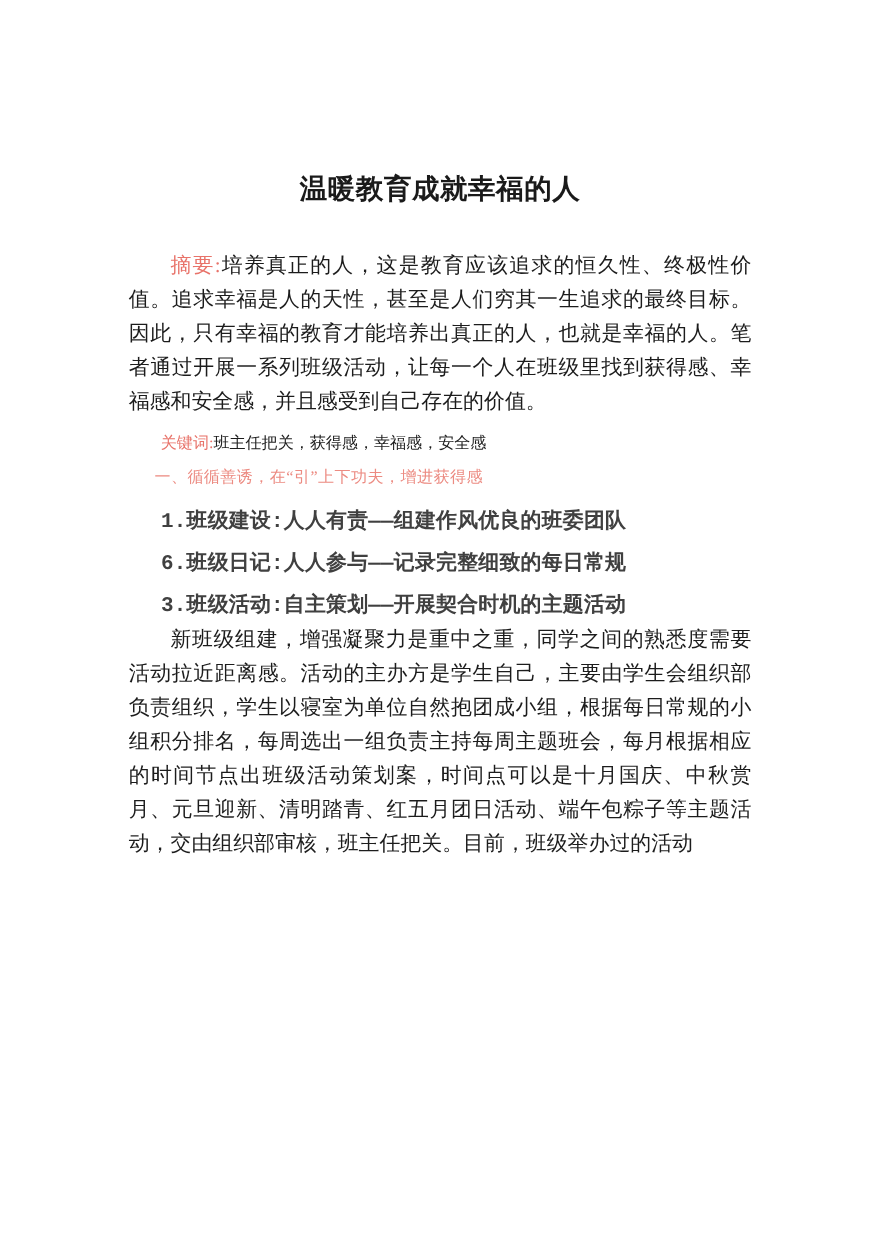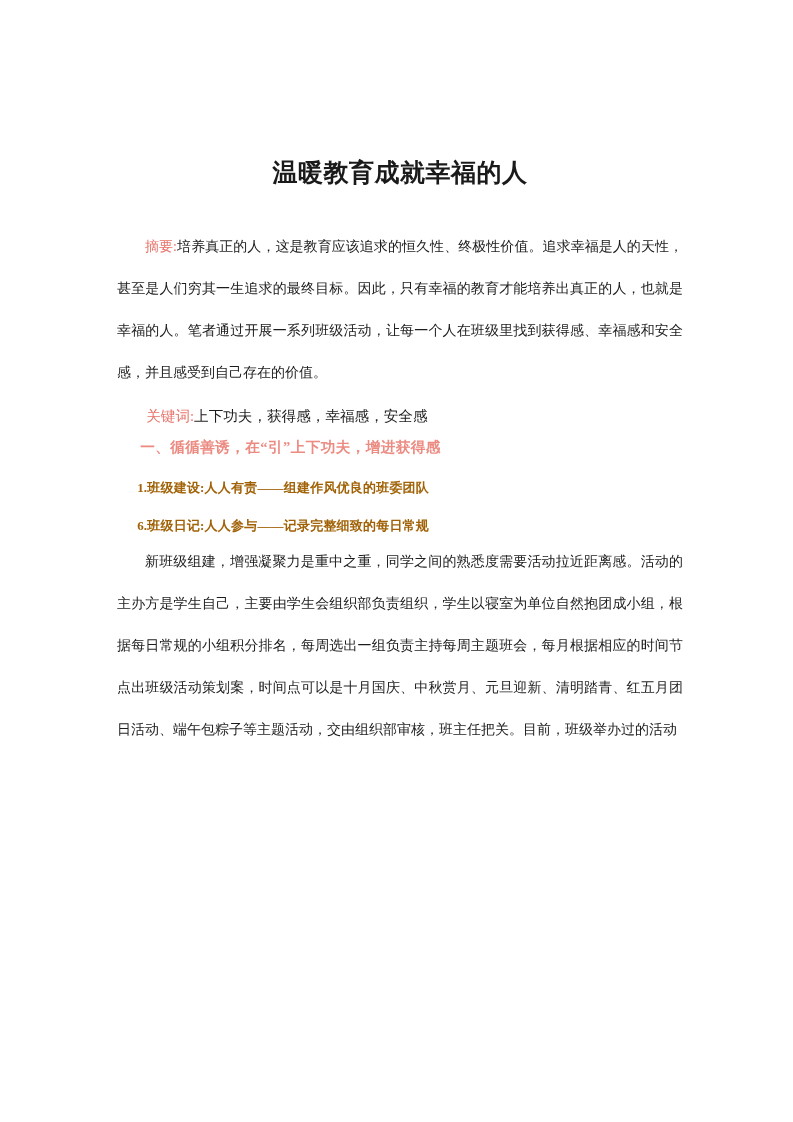--- a/index.html
+++ b/index.html
@@ -43,22 +43,22 @@
     font-weight: bold;
     letter-spacing: 0.5px;
     line-height: 1.2;
     color: #1a1a1a;
     padding-top: 126px;
   }
 
   
   .para {
     margin: 0;
-    font-size: 14px;
-    line-height: 42px;
+    font-size: 19px;
+    line-height: 31px;
     text-align: justify;
     text-justify: inter-ideograph;
     text-indent: 2em;
     color: #1c1c1c;
   }
 
   
   .abstract {
     margin-top: 38px;
   }
@@ -75,60 +75,62 @@
     font-size: 14.6px;
     line-height: 31px;
     text-indent: 2em;
     color: #1c1c1c;
   }
 
   
   .h-section {
     margin: 0;
     font-size: 14.6px;
-    font-weight: bold;
+    font-weight: normal;
     line-height: 31px;
     text-indent: 1.6em;
     color: #ec8b82;
     letter-spacing: 0.4px;
   }
 
   
   .h-sub {
     margin: 0;
     margin-top: 7px;
-    font-size: 13px;
+    font-size: 19px;
     font-weight: bold;
     line-height: 31px;
     text-indent: 1.55em;
-    color: #a16207;
+    color: #404040;
     letter-spacing: 0.2px;
+    font-family: Liberation Mono, monospace;
   }
   .spacer-xs { height: 2px; }
 </style>
 </head>
 <body>
 
 <div class="page">
   <div class="content">
 
     <h1 class="doc-title">温暖教育成就幸福的人</h1>
 
     <p class="para abstract"><span class="label-red">摘要:</span><span>培养真正的人，这是教育应该追求的恒久性、终极性价值。追求幸福是人的天性，甚至是人们穷其一生追求的最终目标。因此，只有幸福的教育才能培养出真正的人，也就是幸福的人。笔者通过开展一系列班级活动，让每一个人在班级里找到获得感、幸福感和安全感，并且感受到自己存在的价值。</span></p>
 
-    <p class="keywords"><span class="label-red">关键词:</span><span>上下功夫，获得感，幸福感，安全感</span></p>
+    <p class="keywords"><span class="label-red">关键词:</span><span>班主任把关，获得感，幸福感，安全感</span></p>
 
     <h2 class="h-section">一、循循善诱，在“引”上下功夫，增进获得感</h2>
 
 
     <div class="spacer-xs"></div>
 
     <h3 class="h-sub">1.班级建设:人人有责——组建作风优良的班委团队</h3>
 
 
     <h3 class="h-sub">6.班级日记:人人参与——记录完整细致的每日常规</h3>
 
 
+    <h3 class="h-sub">3.班级活动:自主策划——开展契合时机的主题活动</h3>
 
     <p class="para">新班级组建，增强凝聚力是重中之重，同学之间的熟悉度需要活动拉近距离感。活动的主办方是学生自己，主要由学生会组织部负责组织，学生以寝室为单位自然抱团成小组，根据每日常规的小组积分排名，每周选出一组负责主持每周主题班会，每月根据相应的时间节点出班级活动策划案，时间点可以是十月国庆、中秋赏月、元旦迎新、清明踏青、红五月团日活动、端午包粽子等主题活动，交由组织部审核，班主任把关。目前，班级举办过的活动</p>
 
   </div>
 </div>
 
 </body></html>

